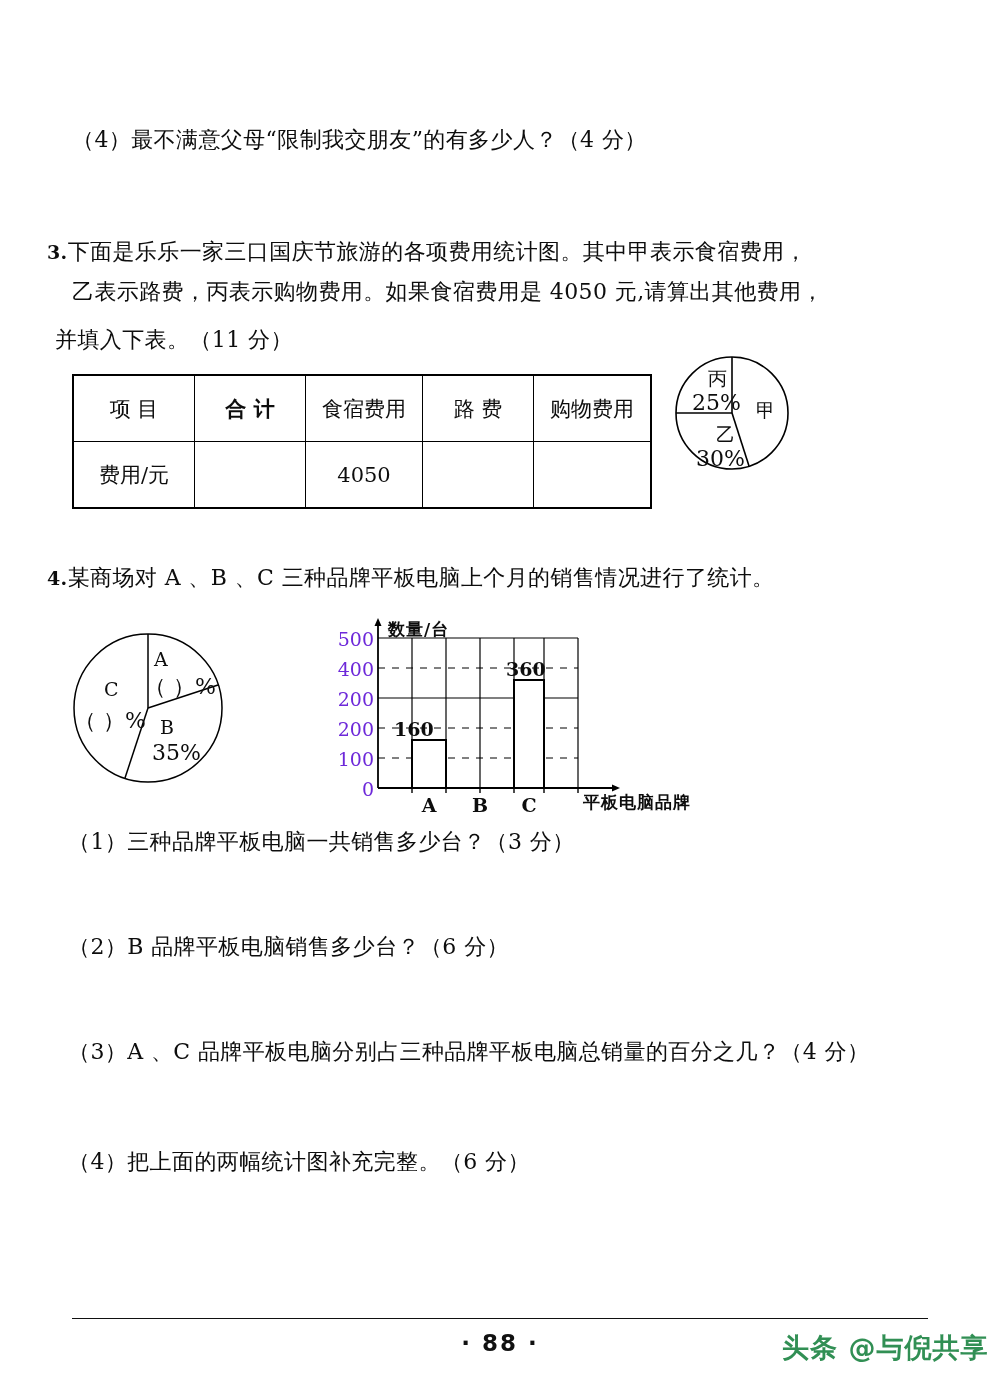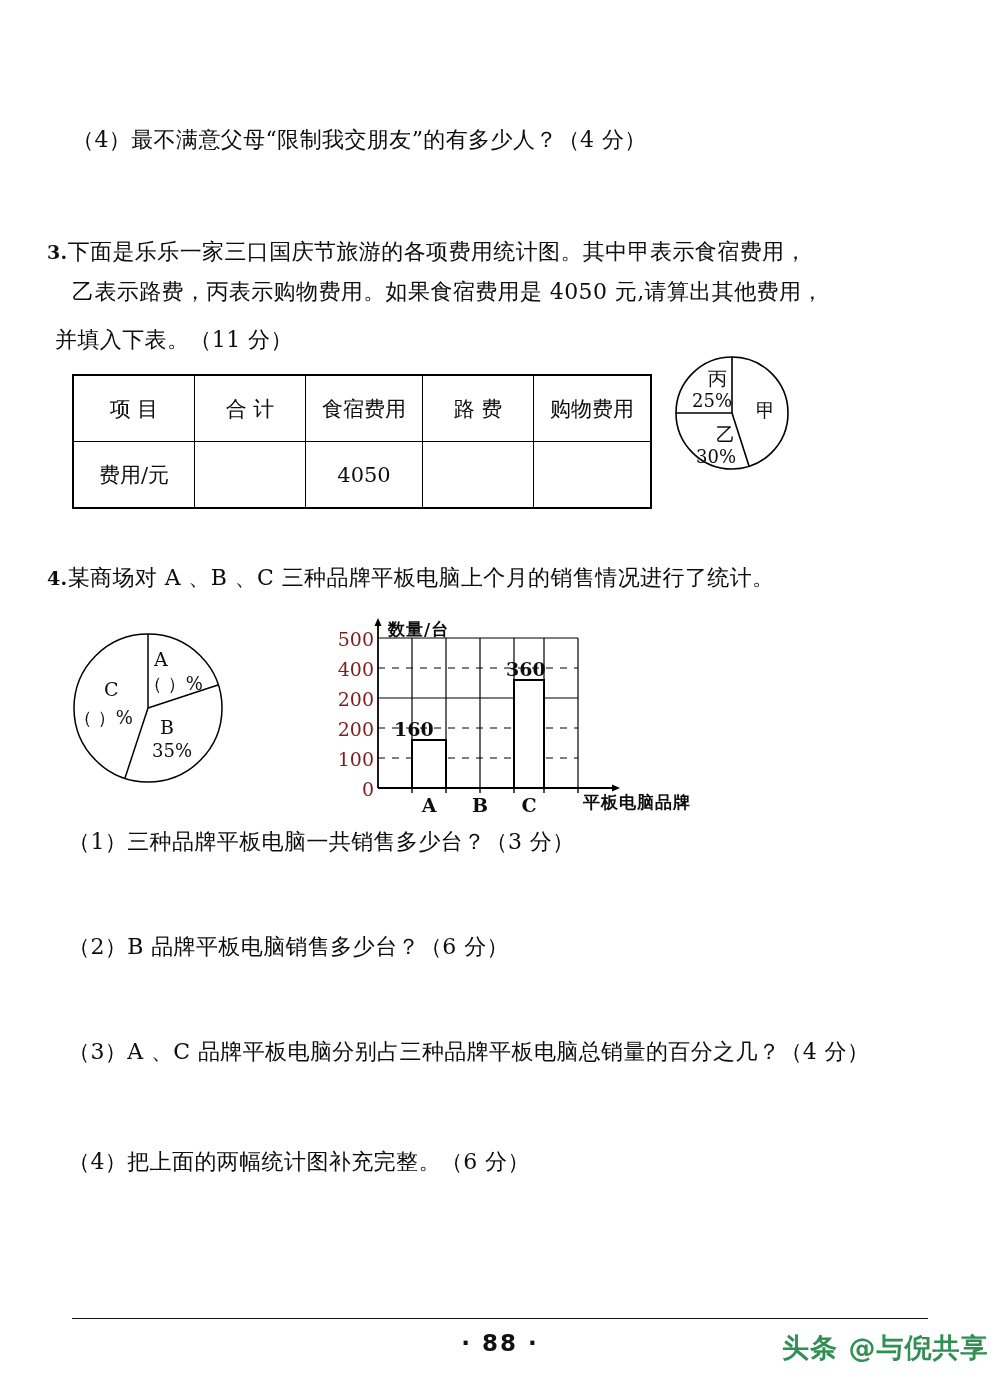--- a/index.html
+++ b/index.html
@@ -50,56 +50,56 @@
     border: 1.4px solid #000;
     height: 41px;
     text-align: center;
     vertical-align: middle;
     font-family: "DejaVu Serif", "Liberation Serif", serif;
     font-size: 21px;
     padding: 12px 6px;
     color: #0d0d0d;
   }
   .fee-table .c-item   { width: 108px; }
-  .fee-table .c-total  { width: 98px; }
+  .fee-table .c-total  { width: 98px; font-weight: bold; }
   .fee-table .c-lodge  { width: 104px; }
   .fee-table .c-road   { width: 98px; margin-left: 8px; }
   .fee-table .c-shop   { width: 104px; }
 
   
   .pie-wrap { position: absolute; }
   .pie-label {
     position: absolute;
     font-family: "DejaVu Serif", "Liberation Serif", serif;
     font-size: 19px;
     white-space: nowrap;
     color: #0d0d0d;
   }
-  .pie-label.small { font-size: 18px; }
+  .pie-label.small { font-size: 22px; }
 
   
   .bar-chart { position: absolute; }
   .axis-text {
     position: absolute;
     font-family: "DejaVu Serif", "Liberation Serif", serif;
     font-size: 17px;
     white-space: nowrap;
     color: #0d0d0d;
   }
   .axis-text.bold {
     font-weight: bold;
     letter-spacing: 1px;
   }
   .tick-label {
     position: absolute;
     font-family: "DejaVu Serif", "Liberation Serif", serif;
     font-size: 19px;
     text-align: right;
     width: 42px;
-    color: #7f1d1d;
+    color: #6d28d9;
   }
   .cat-label {
     position: absolute;
     font-family: "DejaVu Serif", "Liberation Serif", serif;
     font-size: 19px;
     font-weight: bold;
     text-align: center;
     color: #0d0d0d;
   }
   .bar-value {

